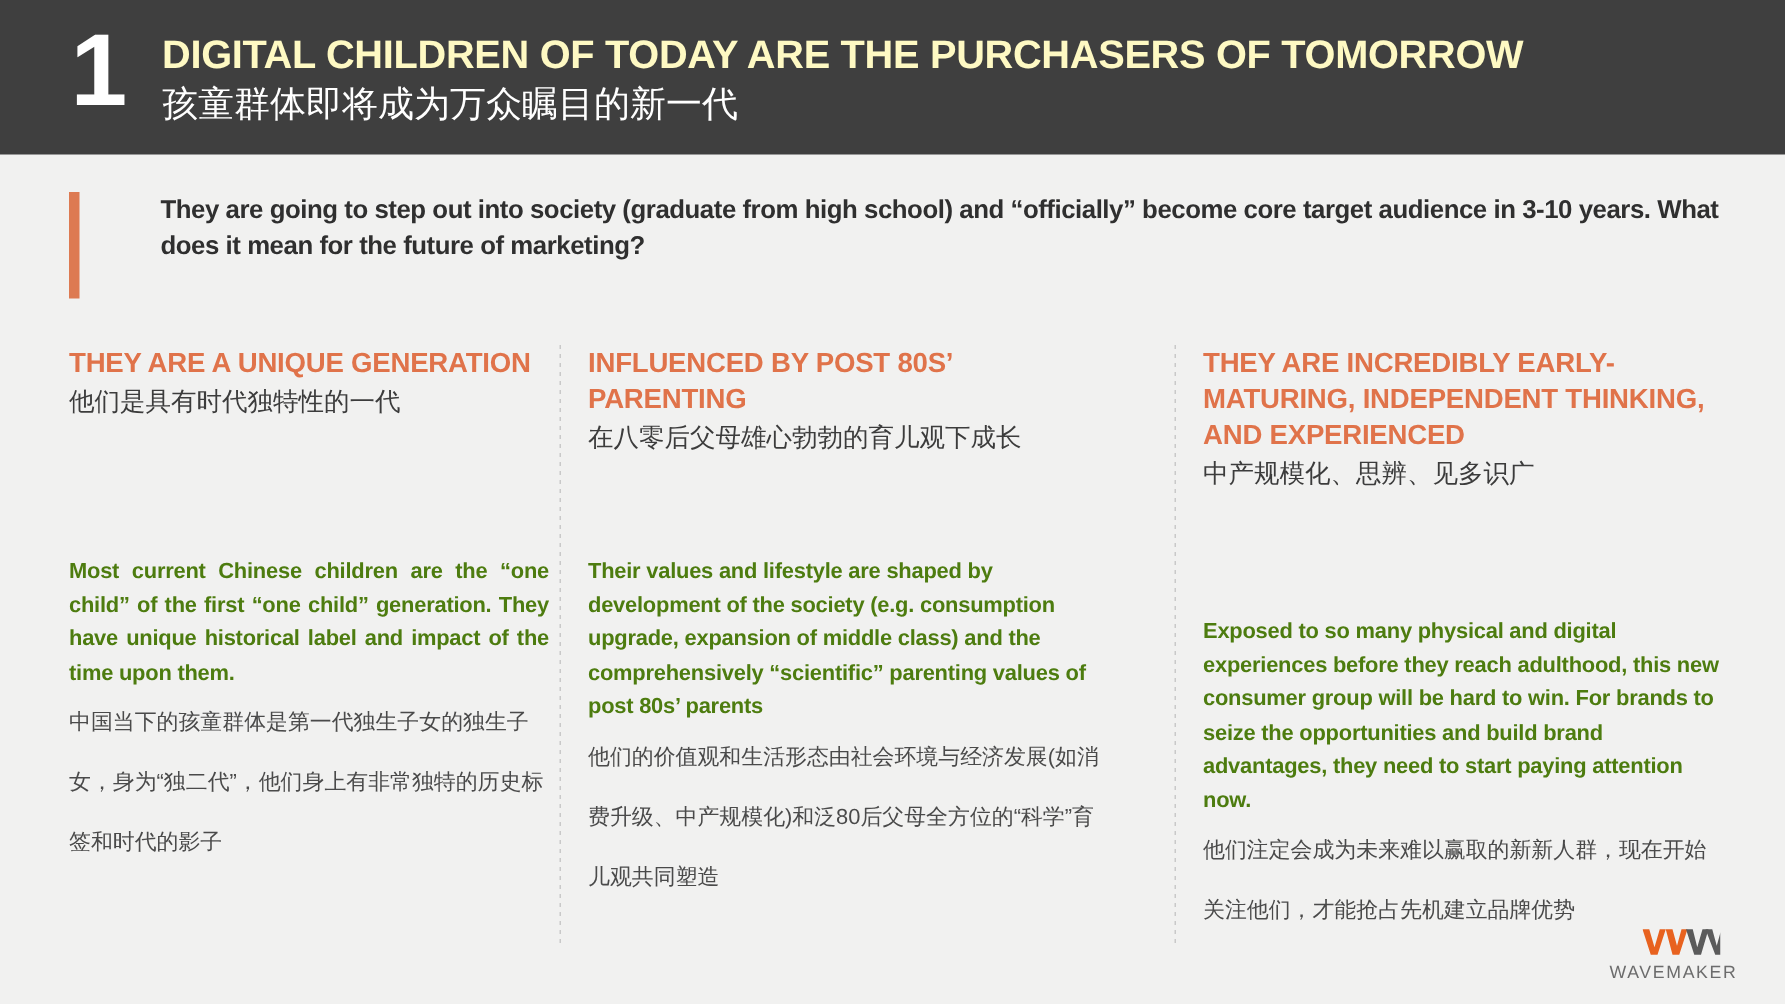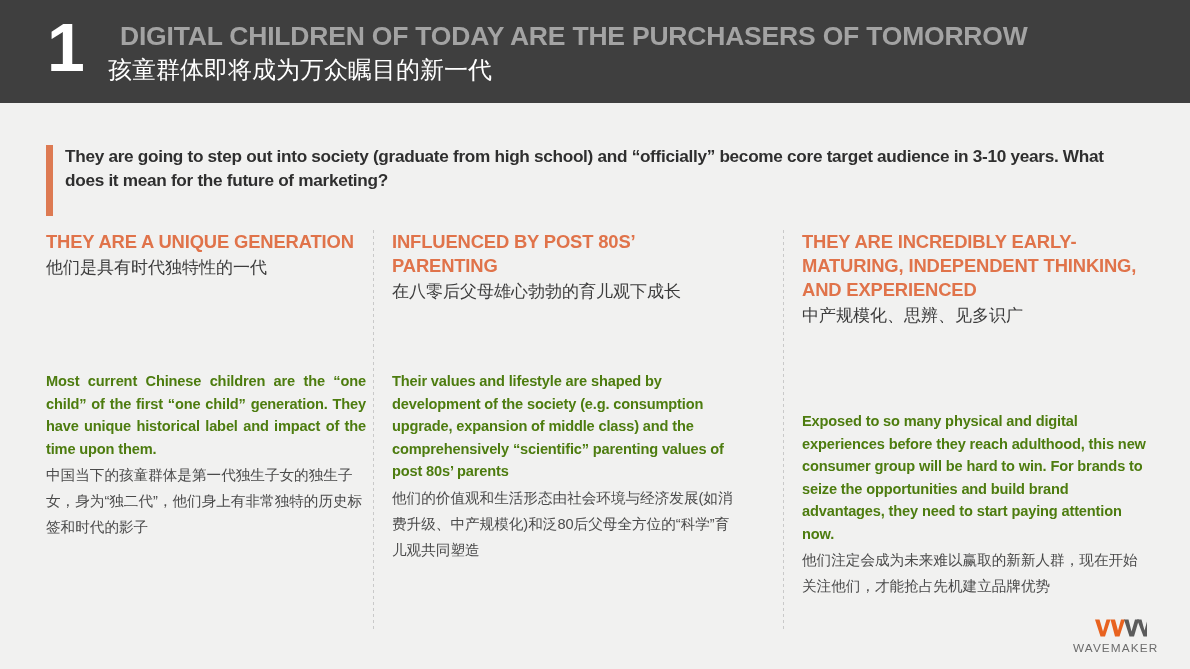--- a/index.html
+++ b/index.html
@@ -34,45 +34,45 @@
     font-family: "Liberation Sans", sans-serif;
     letter-spacing: -1px;
   }
   .header-titles {
     position: absolute;
     left: 108px;
     top: 20px;
     width: 1030px;
   }
   .header-title-en {
-    color: #a3a3a3;
+    color: #fef9c3;
     font-size: 26.5px;
     line-height: 32px;
     font-weight: bold;
     letter-spacing: -0.2px;
     white-space: nowrap;
     font-family: "Liberation Sans", sans-serif;
-    margin-left: 12px;
   }
   .header-title-cn {
     color: #ffffff;
     font-size: 24px;
     line-height: 31px;
     font-weight: normal;
     margin-top: 2px;
     white-space: nowrap;
     font-family: "Liberation Sans", sans-serif;
   }
 
   
   .intro {
     position: absolute;
     left: 46px;
-    top: 144px;
+    top: 127px;
     width: 1100px;
+    padding-left: 42px;
   }
   .intro-bar {
     position: absolute;
     left: 0;
     top: 1px;
     width: 7px;
     height: 71px;
     background: #dd7a52;
   }
   .intro-body {
@@ -156,21 +156,21 @@
     font-size: 14.6px;
     line-height: 22.5px;
     font-weight: bold;
     letter-spacing: -0.15px;
     font-family: "Liberation Sans", sans-serif;
   }
   .col-1 .col-body-en { text-align: justify; }
   .col-body-cn {
     color: #4a4a4a;
     font-size: 14.6px;
-    line-height: 26px;
+    line-height: 40px;
     font-weight: normal;
     margin-top: 2px;
     font-family: "Liberation Sans", sans-serif;
   }
 
   
   .logo {
     position: absolute;
     right: 22px;
     bottom: 14px;

